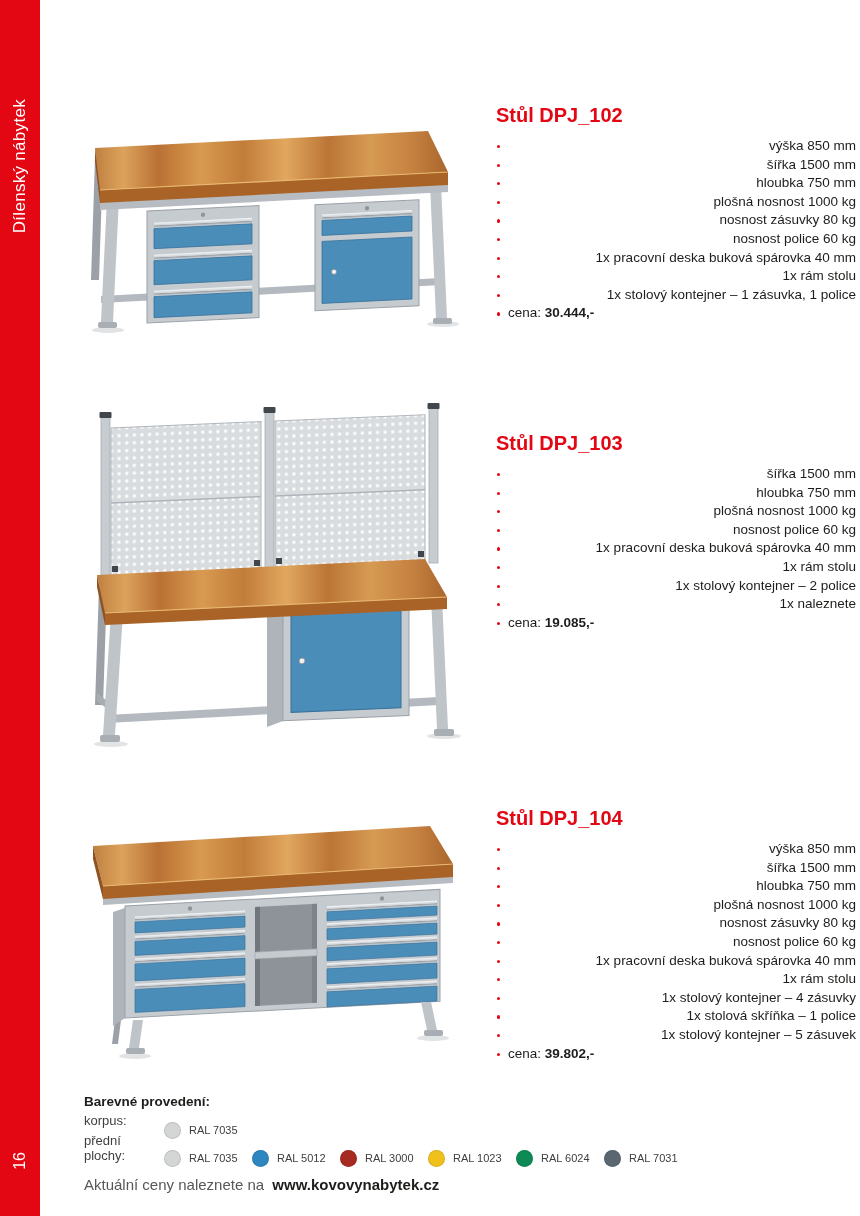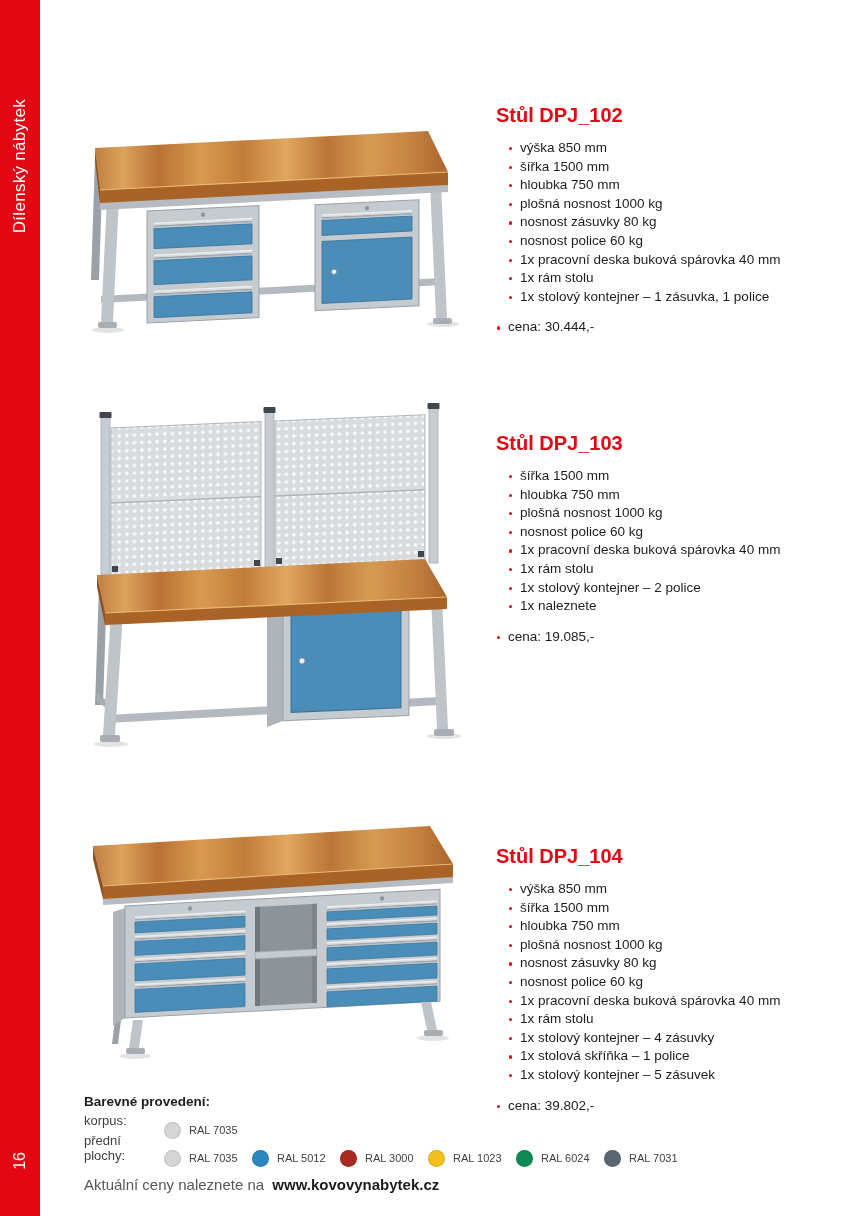--- a/index.html
+++ b/index.html
@@ -23,32 +23,32 @@
   }
 
   
   .product-figure { position:absolute; margin:0; }
   .f1 { left:85px; top:128px; width:375px; height:225px; }
   .f2 { left:85px; top:403px; width:385px; height:355px; }
   .f3 { left:85px; top:820px; width:385px; height:240px; }
 
   
   .product-details { position:absolute; left:496px; width:360px; }
-  .d1 { top:103px; } .d2 { top:431px; } .d3 { top:844px; }
+  .d1 { top:103px; } .d2 { top:431px; } .d3 { top:806px; }
   .product-title { margin:0 0 10px; font-size:20px; line-height:24px; font-weight:bold; color:#e30613; }
-  .specs { list-style:none; margin:12px; padding:0; }
+  .specs { list-style:none; margin:0; padding:0;text-align:right; }
   .specs li, .price-row {
     position:relative; padding-left:12px;
     font-size:13.5px; line-height:18.6px; color:#1d1d1b;
   }
   .specs li::before, .price-row::before {
     content:""; position:absolute; left:1px; top:8px;
     width:3.2px; height:3.2px; border-radius:50%; background:#e30613;
   }
-  .price-row .price { font-weight:normal; }
+  .price-row .price { font-weight:bold; }
 
   
   .colors-heading { position:absolute; left:84px; top:1080px; font-size:13.5px; font-weight:bold; color:#1d1d1b; }
   .color-row { position:absolute; left:84px; display:flex; align-items:center; height:20px; }
   .row-korpus { top:1110px; } .row-plochy { top:1138px; }
   .row-label { width:80px; font-size:13px; color:#3f3f3e; }
   .swatches { display:flex; }
   .swatch { display:flex; align-items:center; width:88px;margin-top:20px; }
   .swatch-dot { width:17px; height:17px; border-radius:50%; flex:0 0 auto;
                 box-shadow: inset 0 0 0 1px rgba(0,0,0,.10); }

